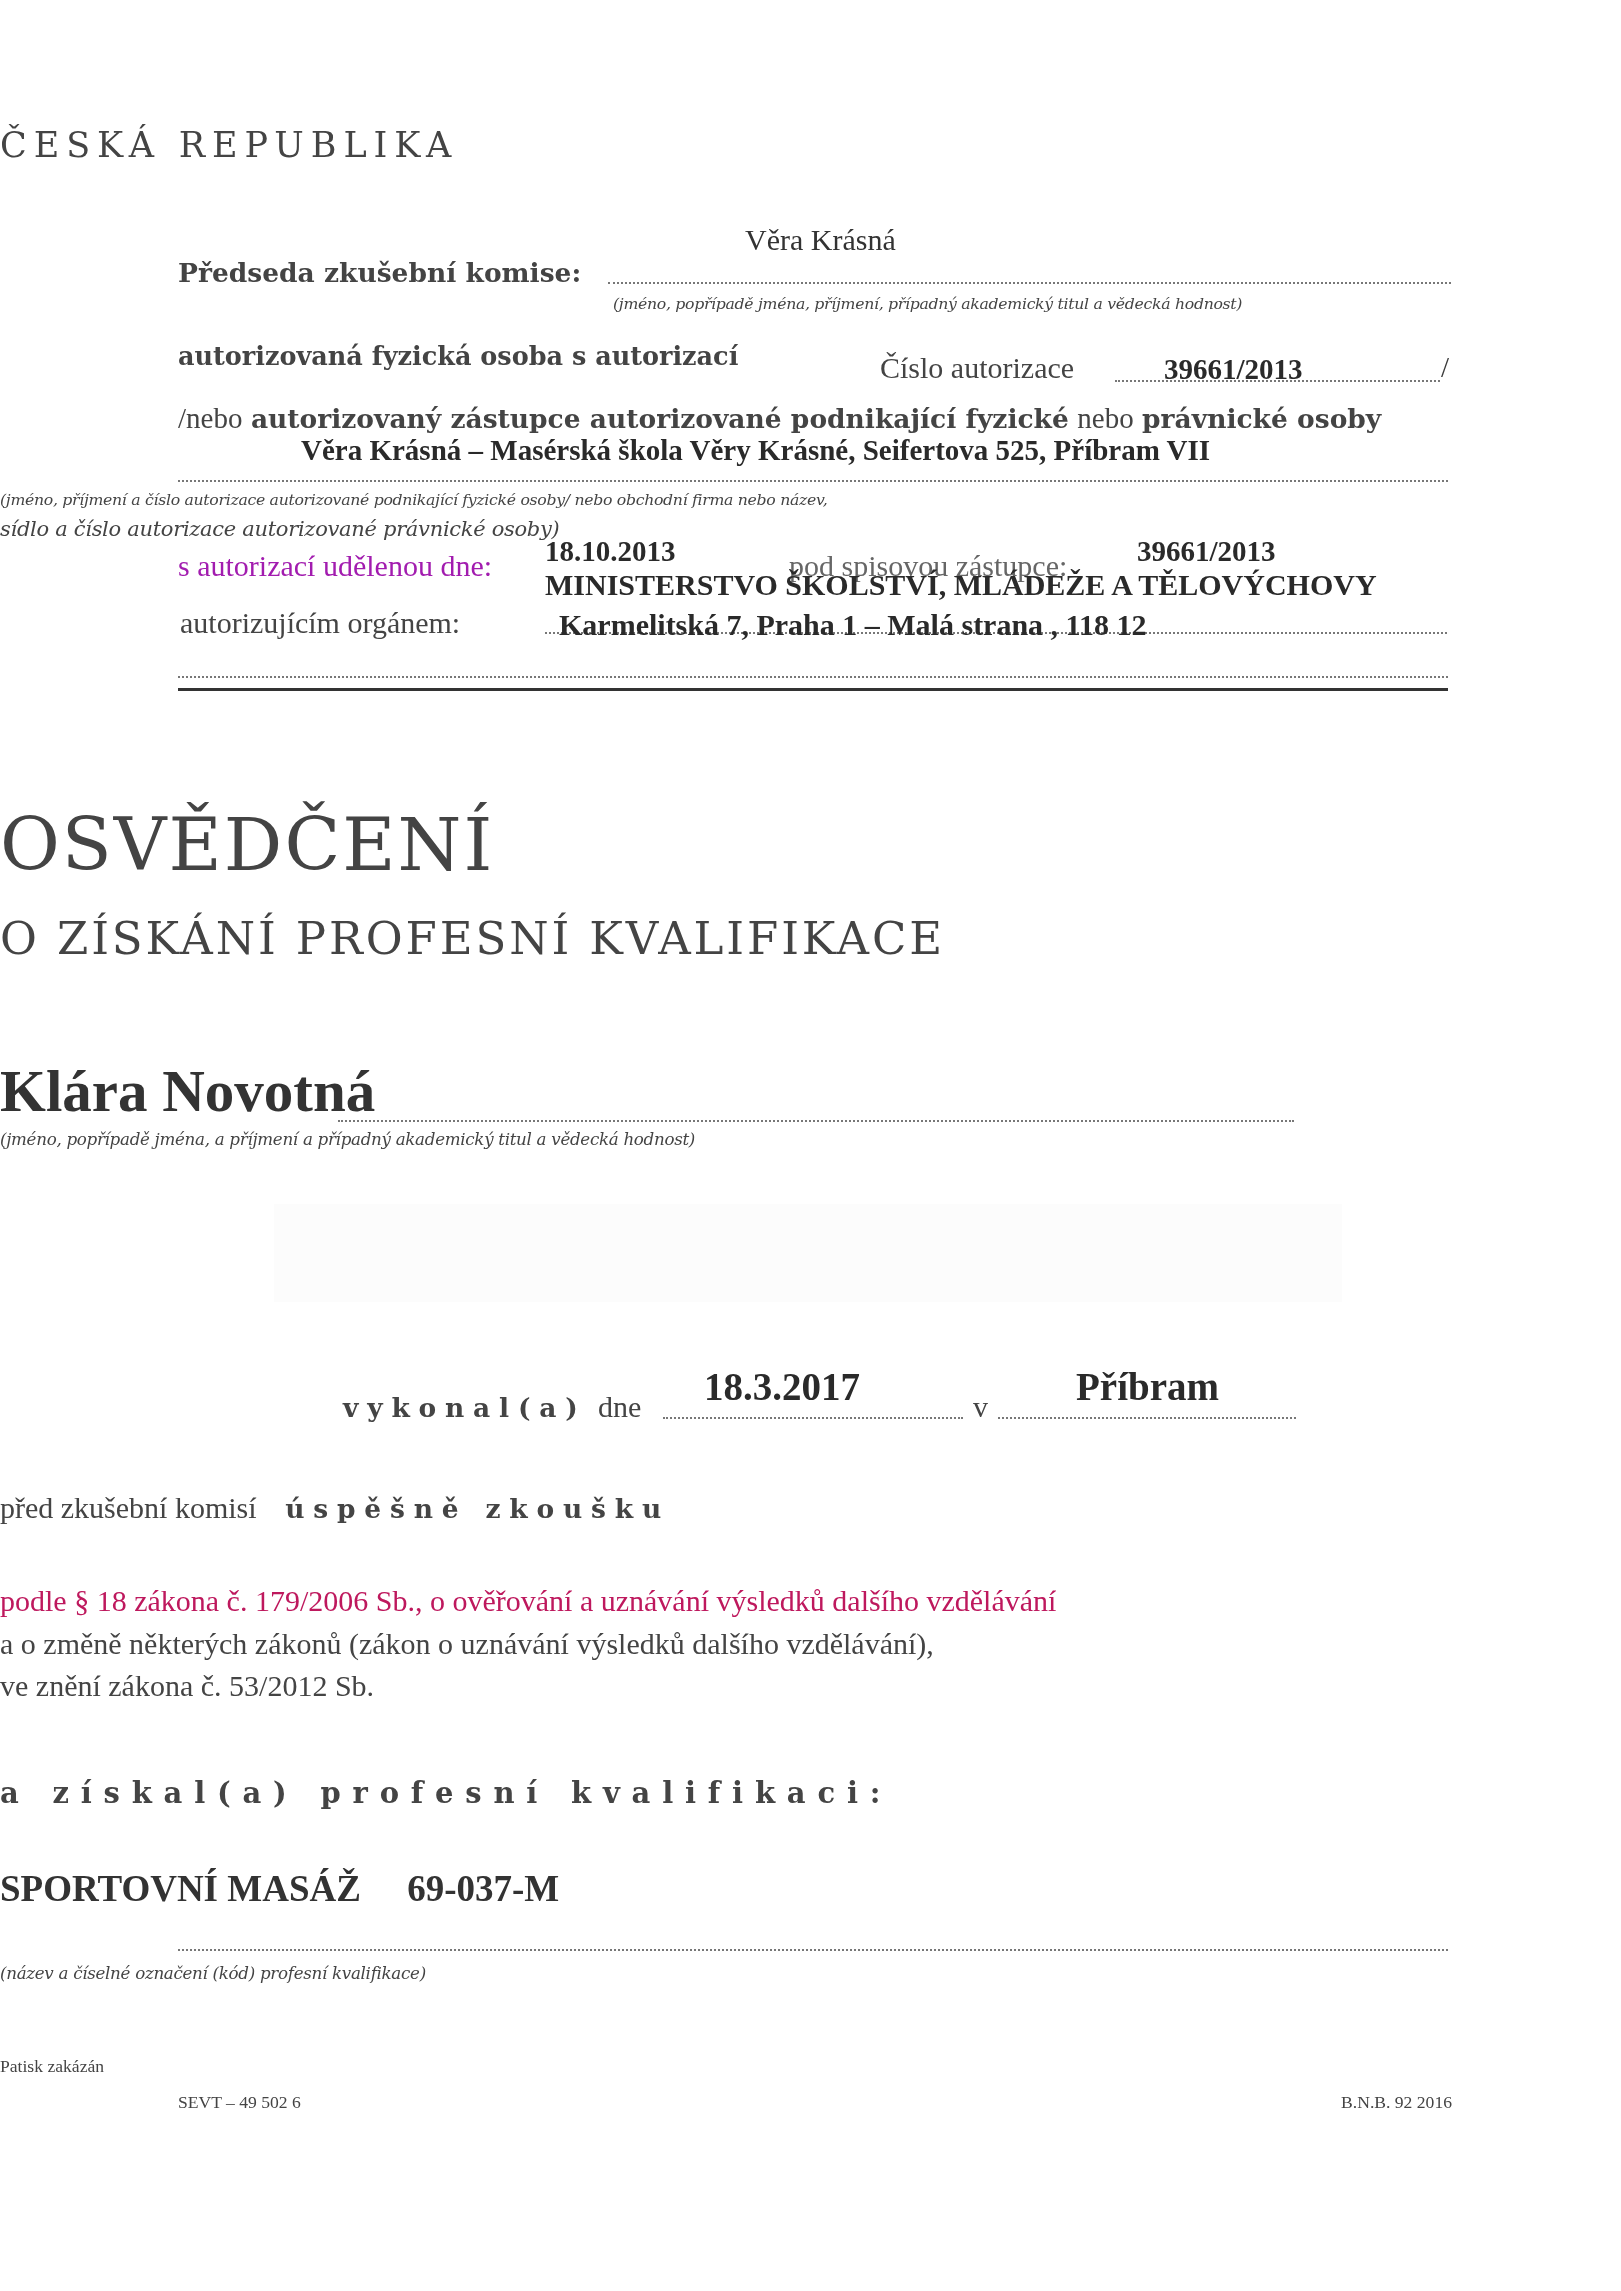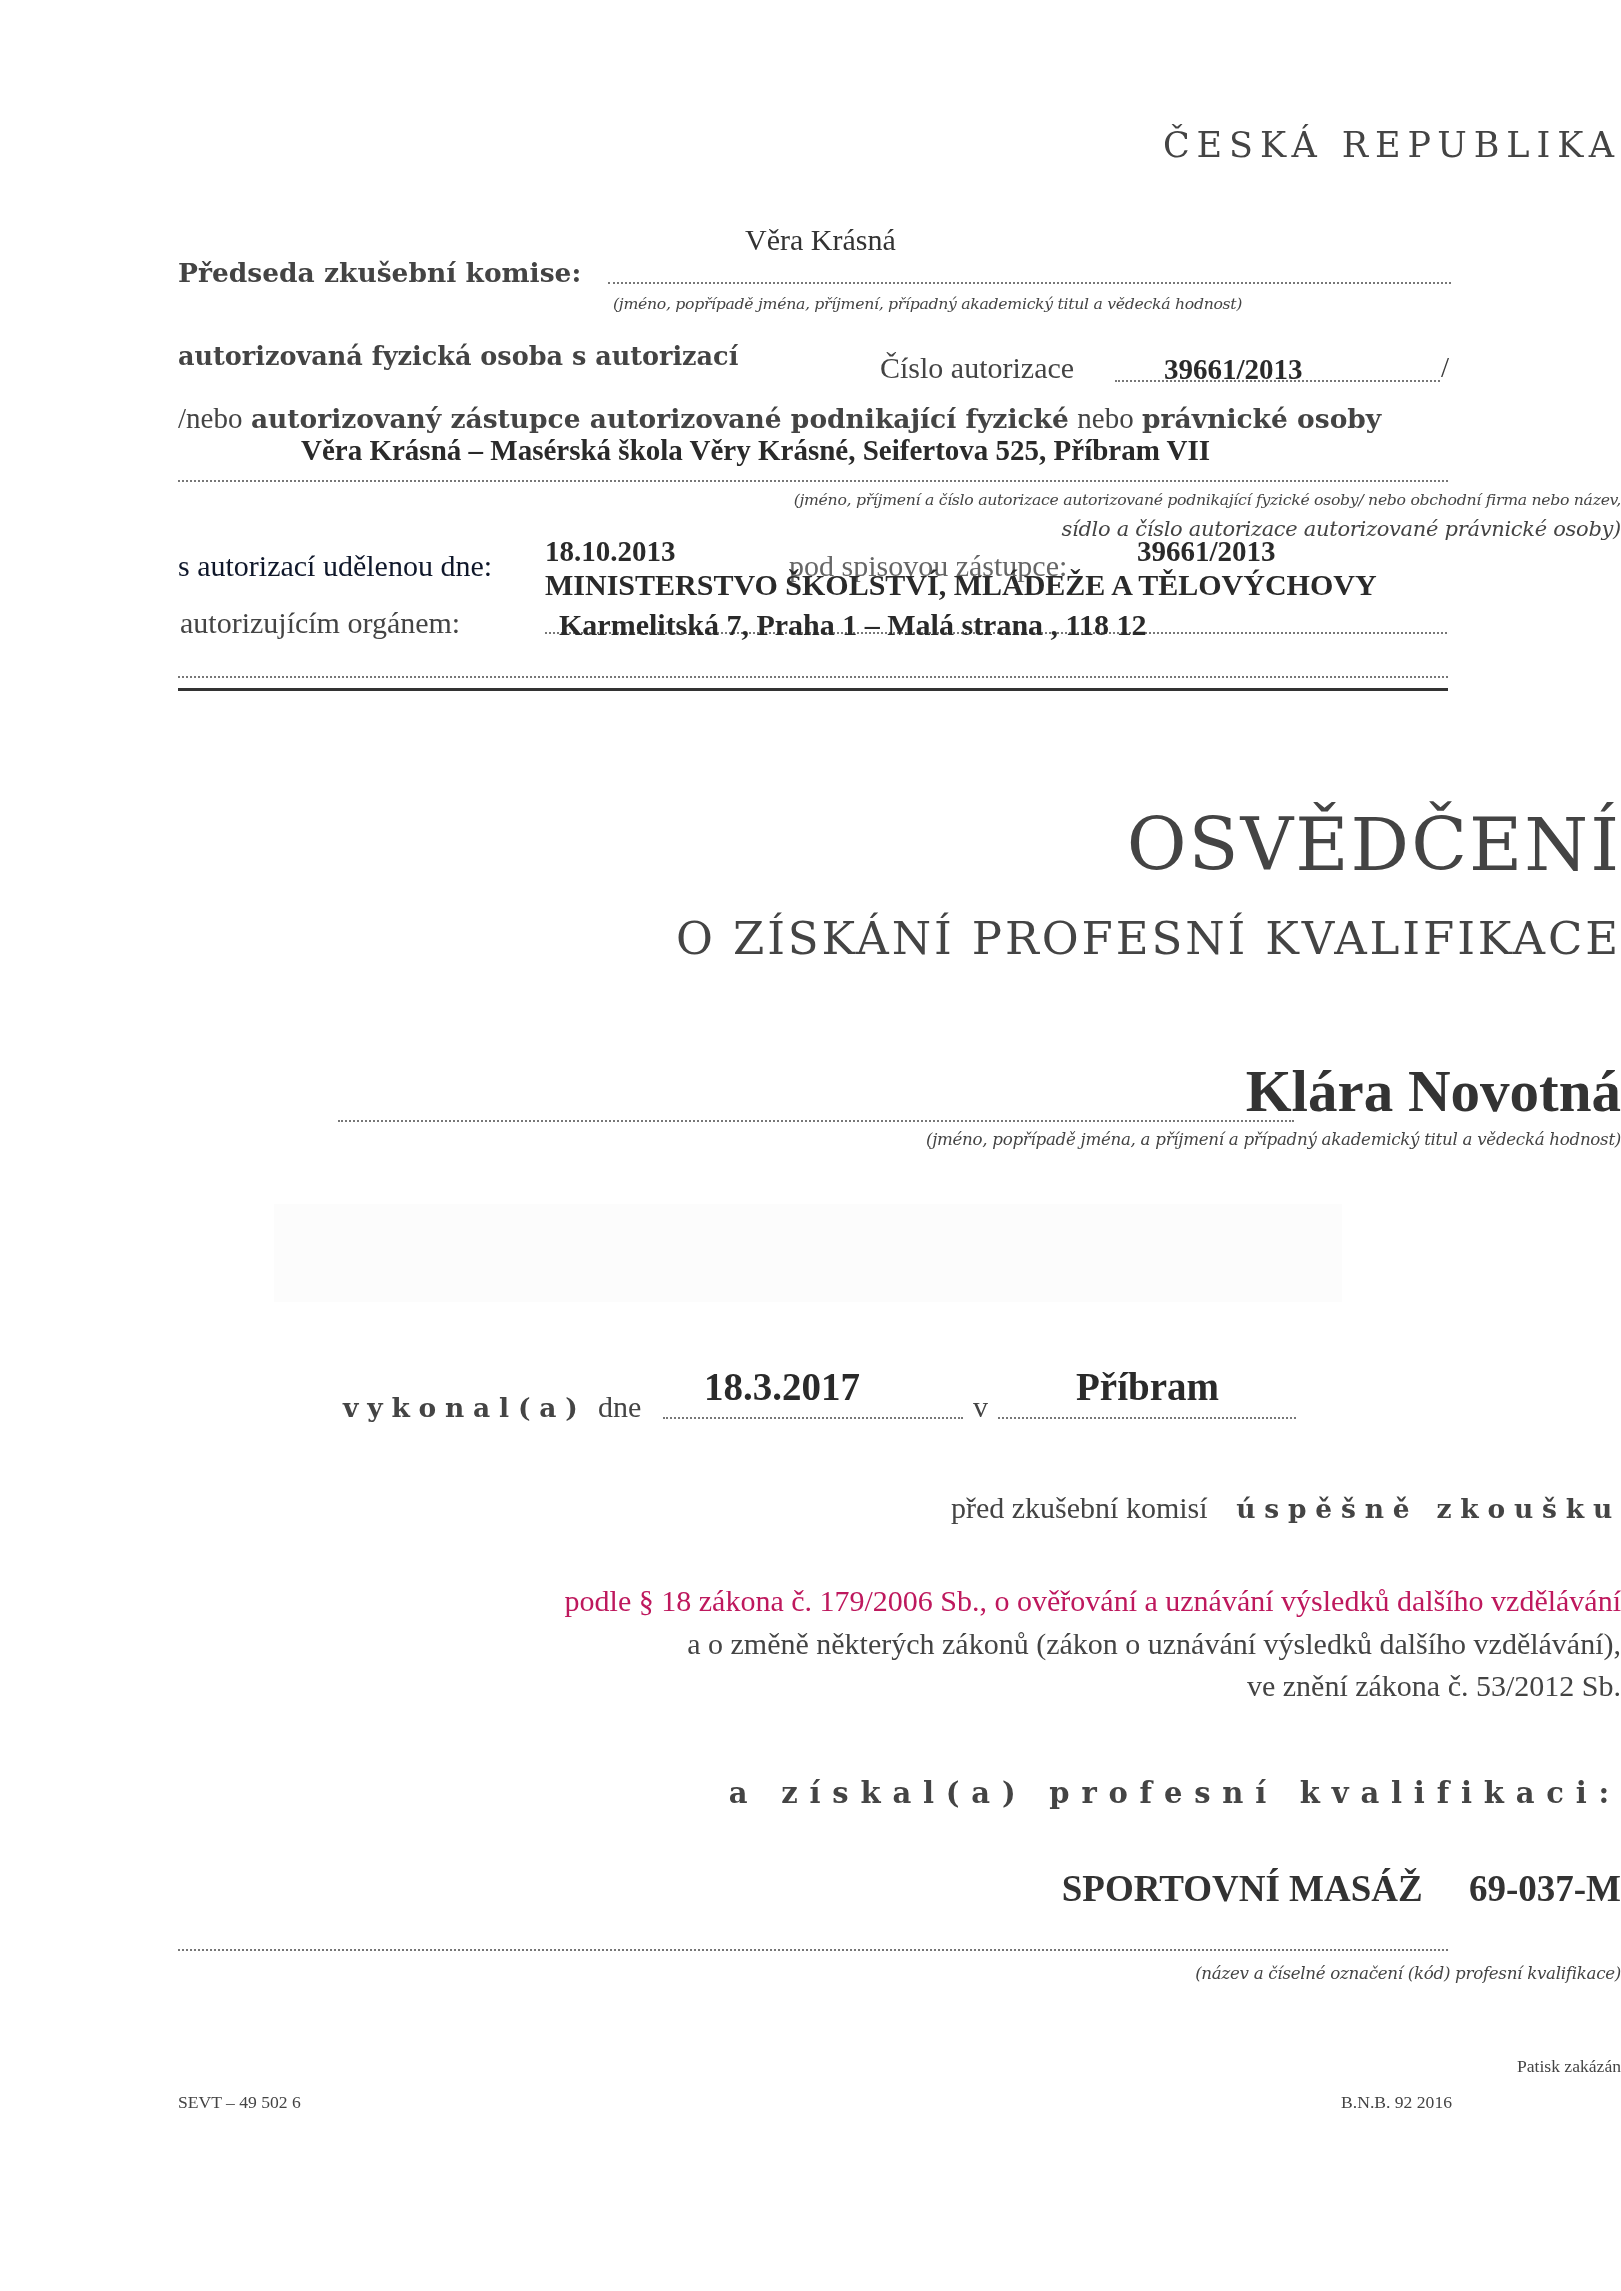--- a/index.html
+++ b/index.html
@@ -1,19 +1,19 @@
 <!DOCTYPE html>
 <html><head>
 <meta charset="utf-8">
 <style>
   html, body { margin: 0; padding: 0; background: #ffffff; }
   body { width: 1621px; height: 2292px; position: relative; overflow: hidden;
          font-family: "DejaVu Serif", "Liberation Serif", serif; color: #3a3a3a; }
   .abs { position: absolute; white-space: nowrap; }
-  .center { left: 0; width: 1621px; text-align: right; }
+  .center { left: 0; width: 1621px; text-align: left; }
   .cond { font-family: "Liberation Serif", serif; }
   .bold { font-weight: bold; }
   .dots { position: absolute; border-bottom: 2px dotted #777; height: 0; }
   .ital { font-style: italic; font-family: "DejaVu Serif", serif; font-size: 14.7px; color: #444; letter-spacing: -0.3px; }
   .fill { font-family: "Liberation Serif", serif; font-weight: bold; color: #2a2a2a; }
   .spaced { letter-spacing: 8.8px; }
   .hr-solid { position: absolute; left: 178px; width: 1270px; height: 2.9px; background: #333; }
   .redact { position: absolute; left: 274px; top: 1204px; width: 1068px; height: 98px; background: #fcfcfc; }
 </style>
 </head>
@@ -38,21 +38,21 @@
   <span class="cond" style="font-size:29px;">nebo</span>
   <span class="bold">právnické osoby</span>
 </div>
 <div class="abs fill" style="left:301px; top:434px; font-size:29px;">Věra Krásná – Masérská škola Věry Krásné, Seifertova 525, Příbram VII</div>
 <div class="dots" style="left:178px; top:480px; width:1270px;"></div>
 <div class="abs ital center" style="top:490px; font-size:15.7px;">(jméno, příjmení a číslo autorizace autorizované podnikající fyzické osoby/ nebo obchodní firma nebo název,</div>
 <div class="abs ital center" style="top:517px; font-size:21px;">sídlo a číslo autorizace autorizované právnické osoby)</div>
 
 <div class="abs fill" style="left:545px; top:535px; font-size:29px;">18.10.2013</div>
 <div class="abs fill" style="left:1137px; top:535px; font-size:29px;">39661/2013</div>
-<div class="abs cond" style="left:178px; top:549px; font-size:30px; color:#0f172a;">s autorizací udělenou dne:</div>
+<div class="abs cond" style="left:178px; top:549px; font-size:30px; color:#a21caf;">s autorizací udělenou dne:</div>
 <div class="abs cond" style="left:789px; top:549px; font-size:30px; color:#666;">pod spisovou zástupce:</div>
 <div class="abs fill" style="left:545px; top:568px; font-size:30px;">MINISTERSTVO ŠKOLSTVÍ, MLÁDEŽE A TĚLOVÝCHOVY</div>
 
 <div class="abs cond" style="left:180px; top:606px; font-size:30px; color:#444;">autorizujícím orgánem:</div>
 <div class="dots" style="left:545px; top:632px; width:902px;"></div>
 <div class="abs fill" style="left:559px; top:608px; font-size:30px;">Karmelitská 7, Praha 1 – Malá strana , 118 12</div>
 <div class="dots" style="left:178px; top:676px; width:1270px;"></div>
 <div class="hr-solid" style="top:688px;"></div>
 
 <div class="abs center" style="top:802px; font-size:73px; letter-spacing:2px; color:#444;">OSVĚDČENÍ</div>

